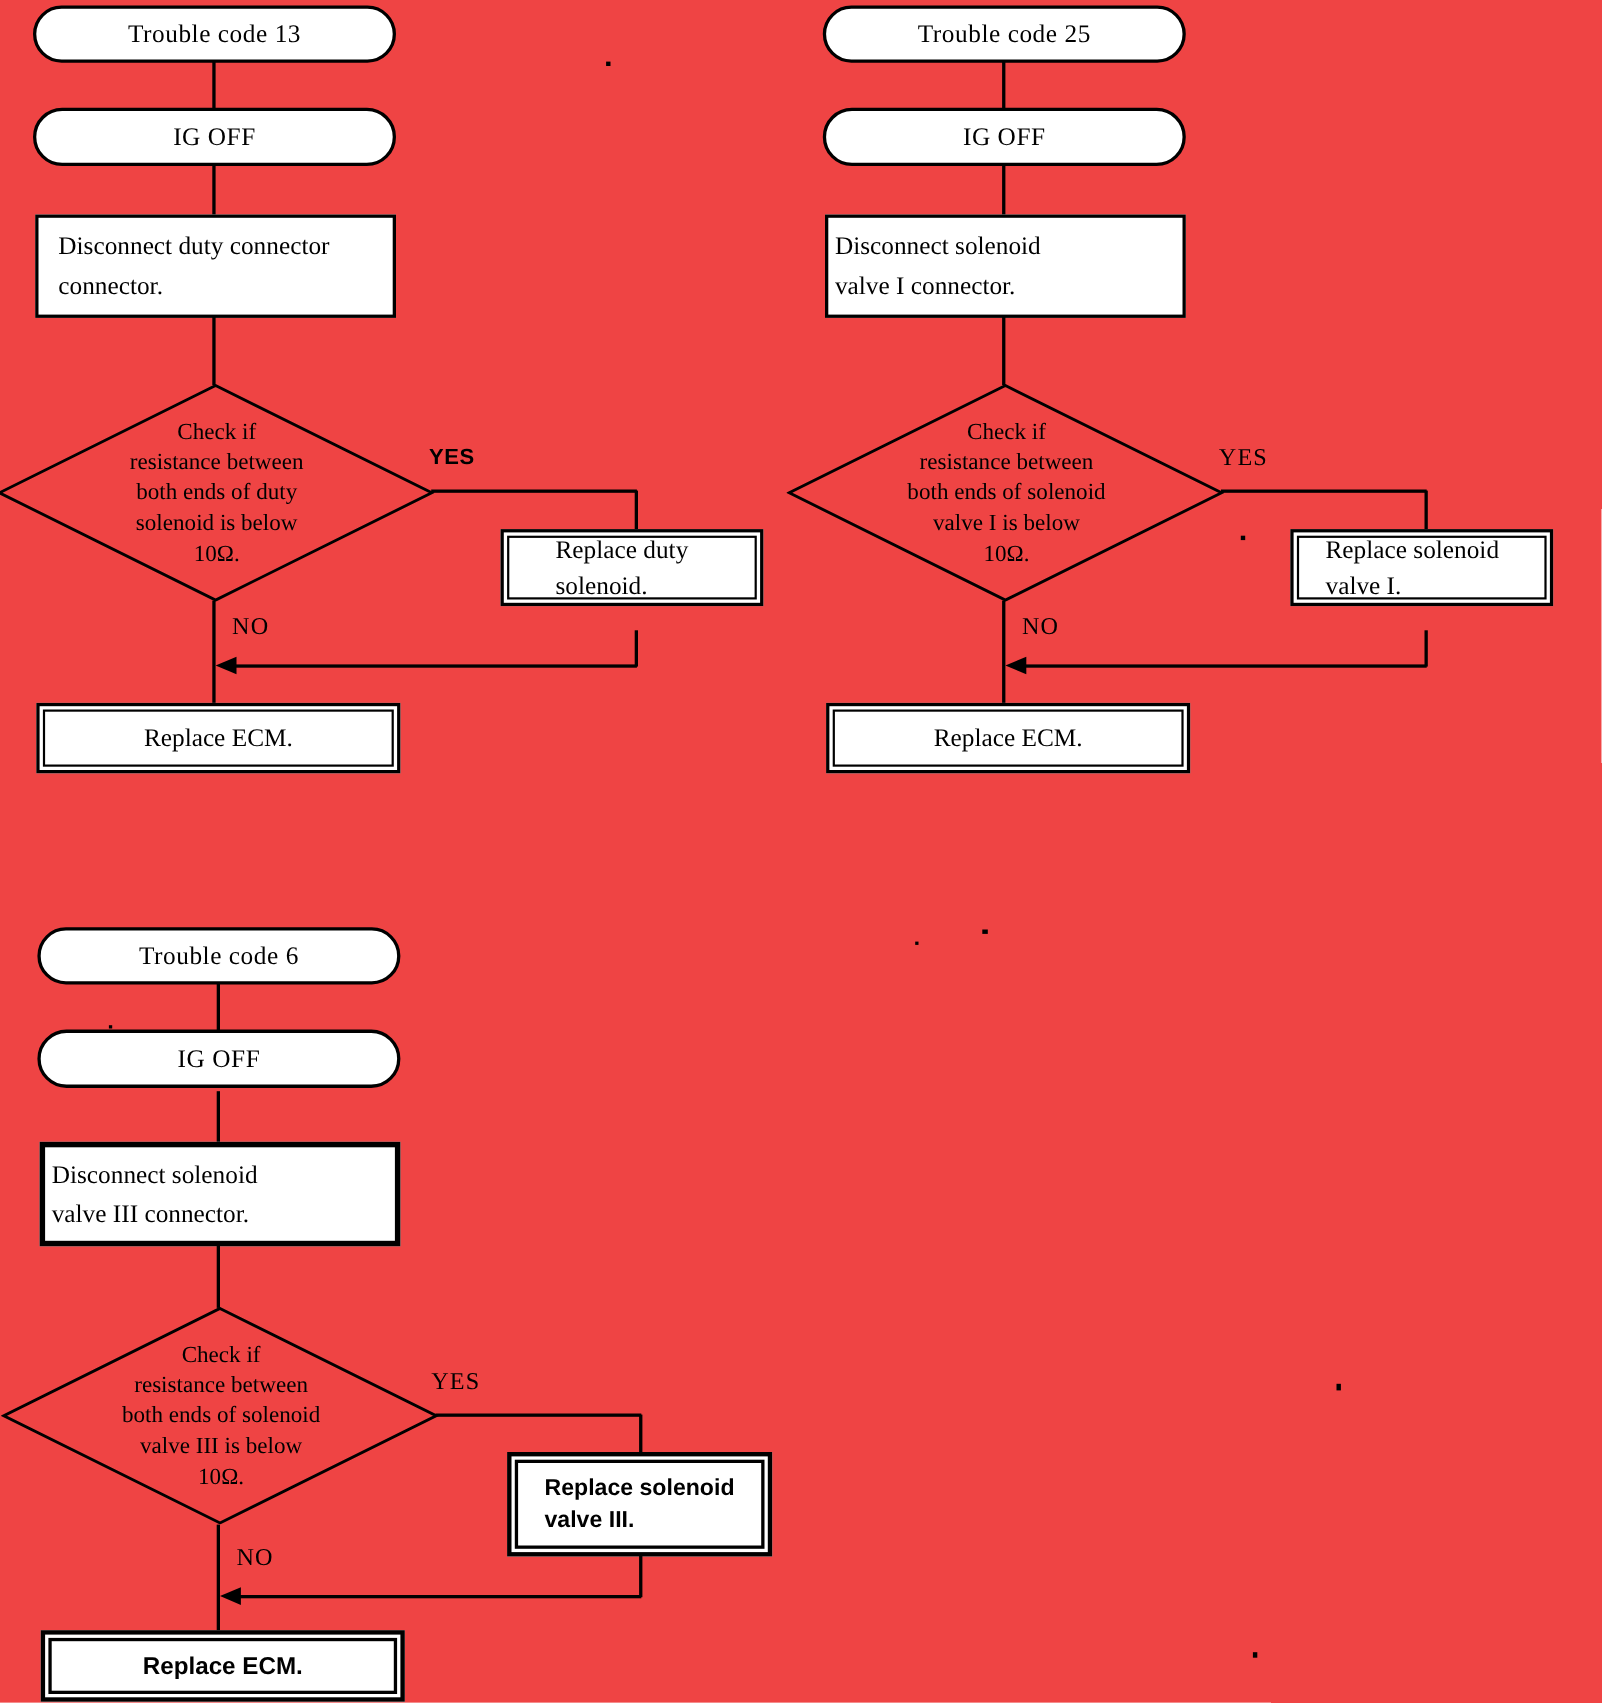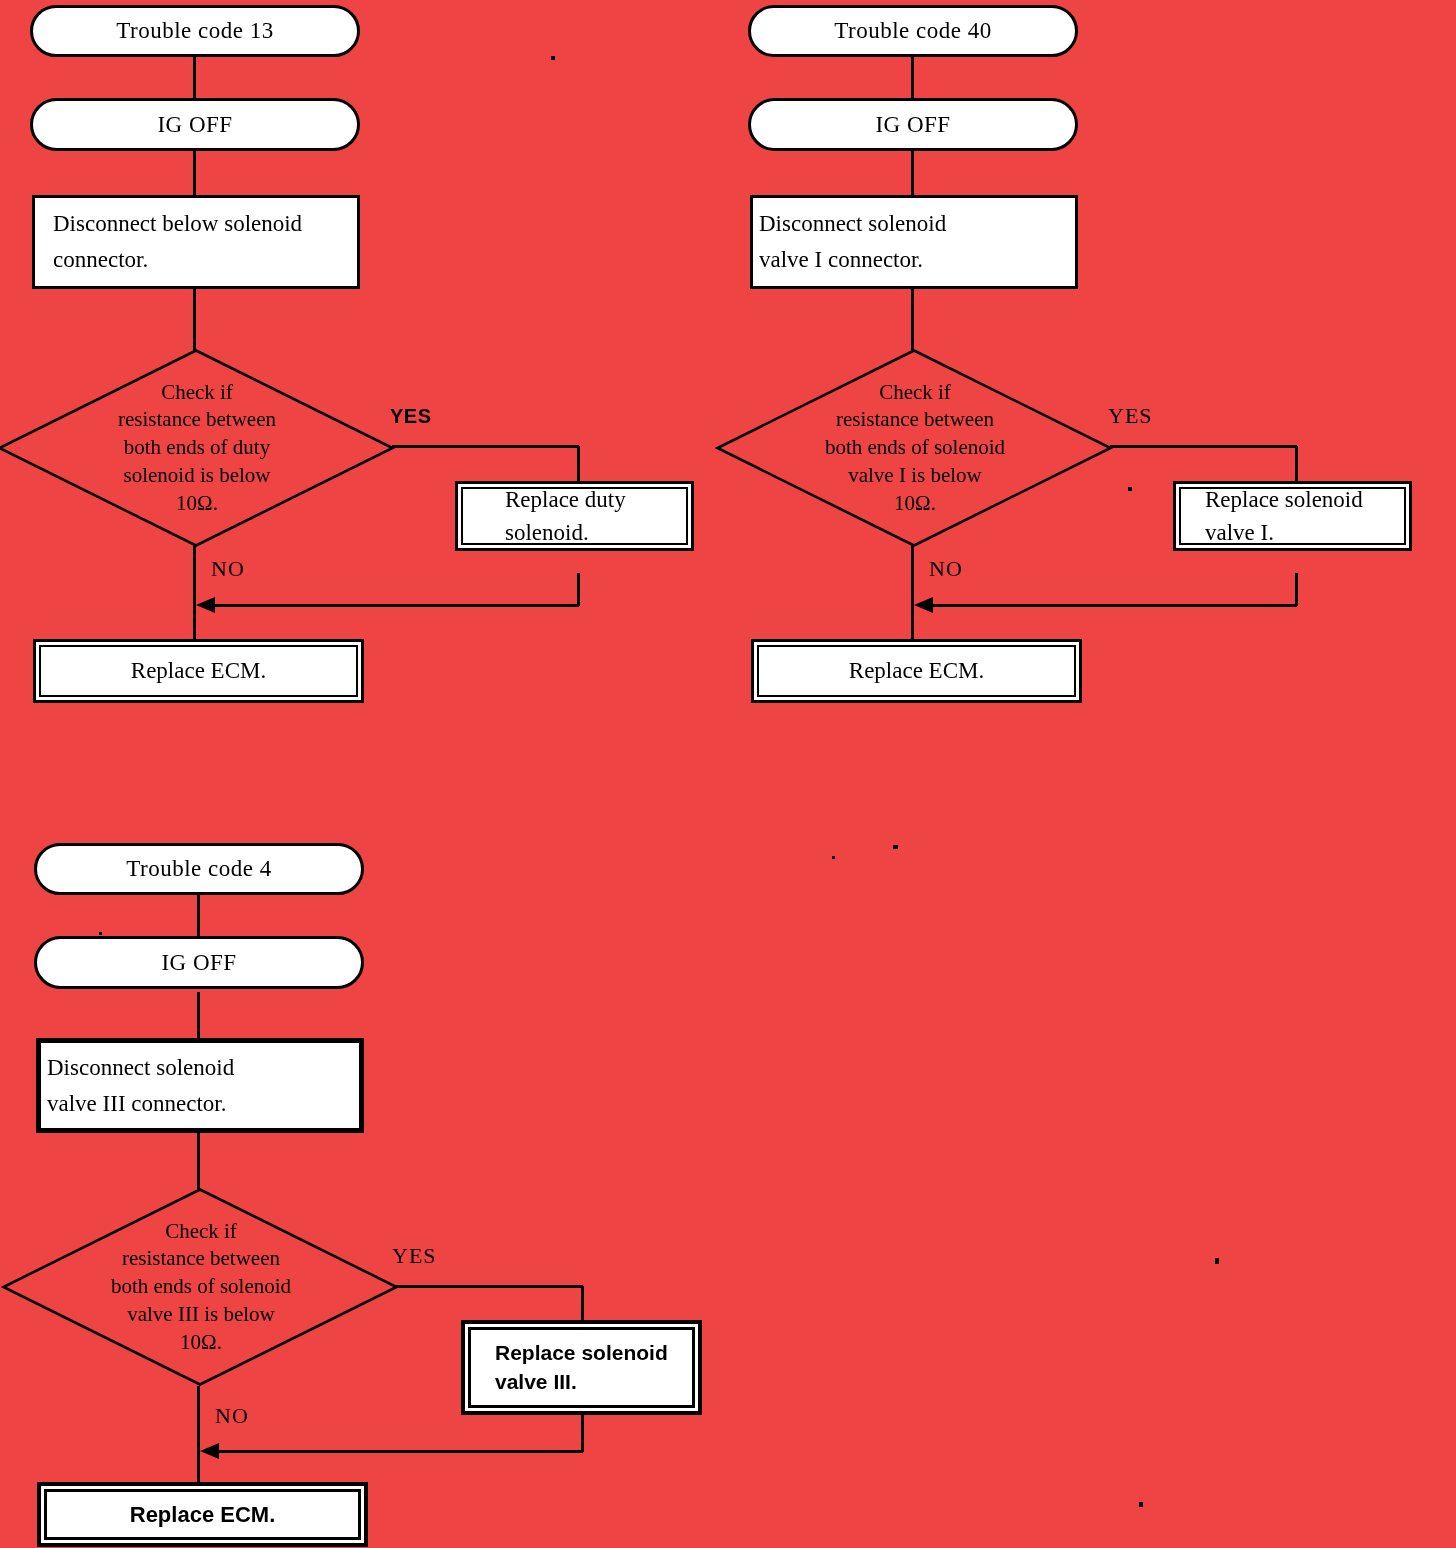--- a/index.html
+++ b/index.html
@@ -136,21 +136,21 @@
 
   <div class="group g1">
     <div class="node stadium start">
       <span>Trouble code 13</span>
     </div>
     <div class="vline v-a"></div>
     <div class="node stadium ig">
       <span>IG OFF</span>
     </div>
     <div class="vline v-b"></div>
-    <div class="node rect step">Disconnect below solenoid
+    <div class="node rect step">Disconnect duty connector
 connector.</div>
     <div class="vline v-c"></div>
     <svg class="diamond-svg" viewBox="0 0 398 198">
       <polygon points="199,1.5 395.5,99 199,196.5 2.5,99" fill="none" stroke="#000" stroke-width="2.6"></polygon>
     </svg>
     <div class="decision-text">Check if
 resistance between
 both ends of duty
 solenoid is below
 10Ω.</div>
@@ -166,21 +166,21 @@
     <div class="arrow-left"></div>
     <div class="label no">NO</div>
     <div class="vline no-v"></div>
     <div class="node double ecm">
       <div class="double-in">Replace ECM.</div>
     </div>
   </div>
 
   <div class="group g2">
     <div class="node stadium start">
-      <span>Trouble code 40</span>
+      <span>Trouble code 25</span>
     </div>
     <div class="vline v-a"></div>
     <div class="node stadium ig">
       <span>IG OFF</span>
     </div>
     <div class="vline v-b"></div>
     <div class="node rect step">Disconnect solenoid
 valve I connector.</div>
     <div class="vline v-c"></div>
     <svg class="diamond-svg" viewBox="0 0 398 198">
@@ -203,21 +203,21 @@
     <div class="arrow-left"></div>
     <div class="label no">NO</div>
     <div class="vline no-v"></div>
     <div class="node double ecm">
       <div class="double-in">Replace ECM.</div>
     </div>
   </div>
 
   <div class="group g3">
     <div class="node stadium start">
-      <span>Trouble code 4</span>
+      <span>Trouble code 6</span>
     </div>
     <div class="vline v-a"></div>
     <div class="node stadium ig">
       <span>IG OFF</span>
     </div>
     <div class="vline v-b"></div>
     <div class="node rect step">Disconnect solenoid
 valve III connector.</div>
     <div class="vline v-c"></div>
     <svg class="diamond-svg" viewBox="0 0 398 198">

